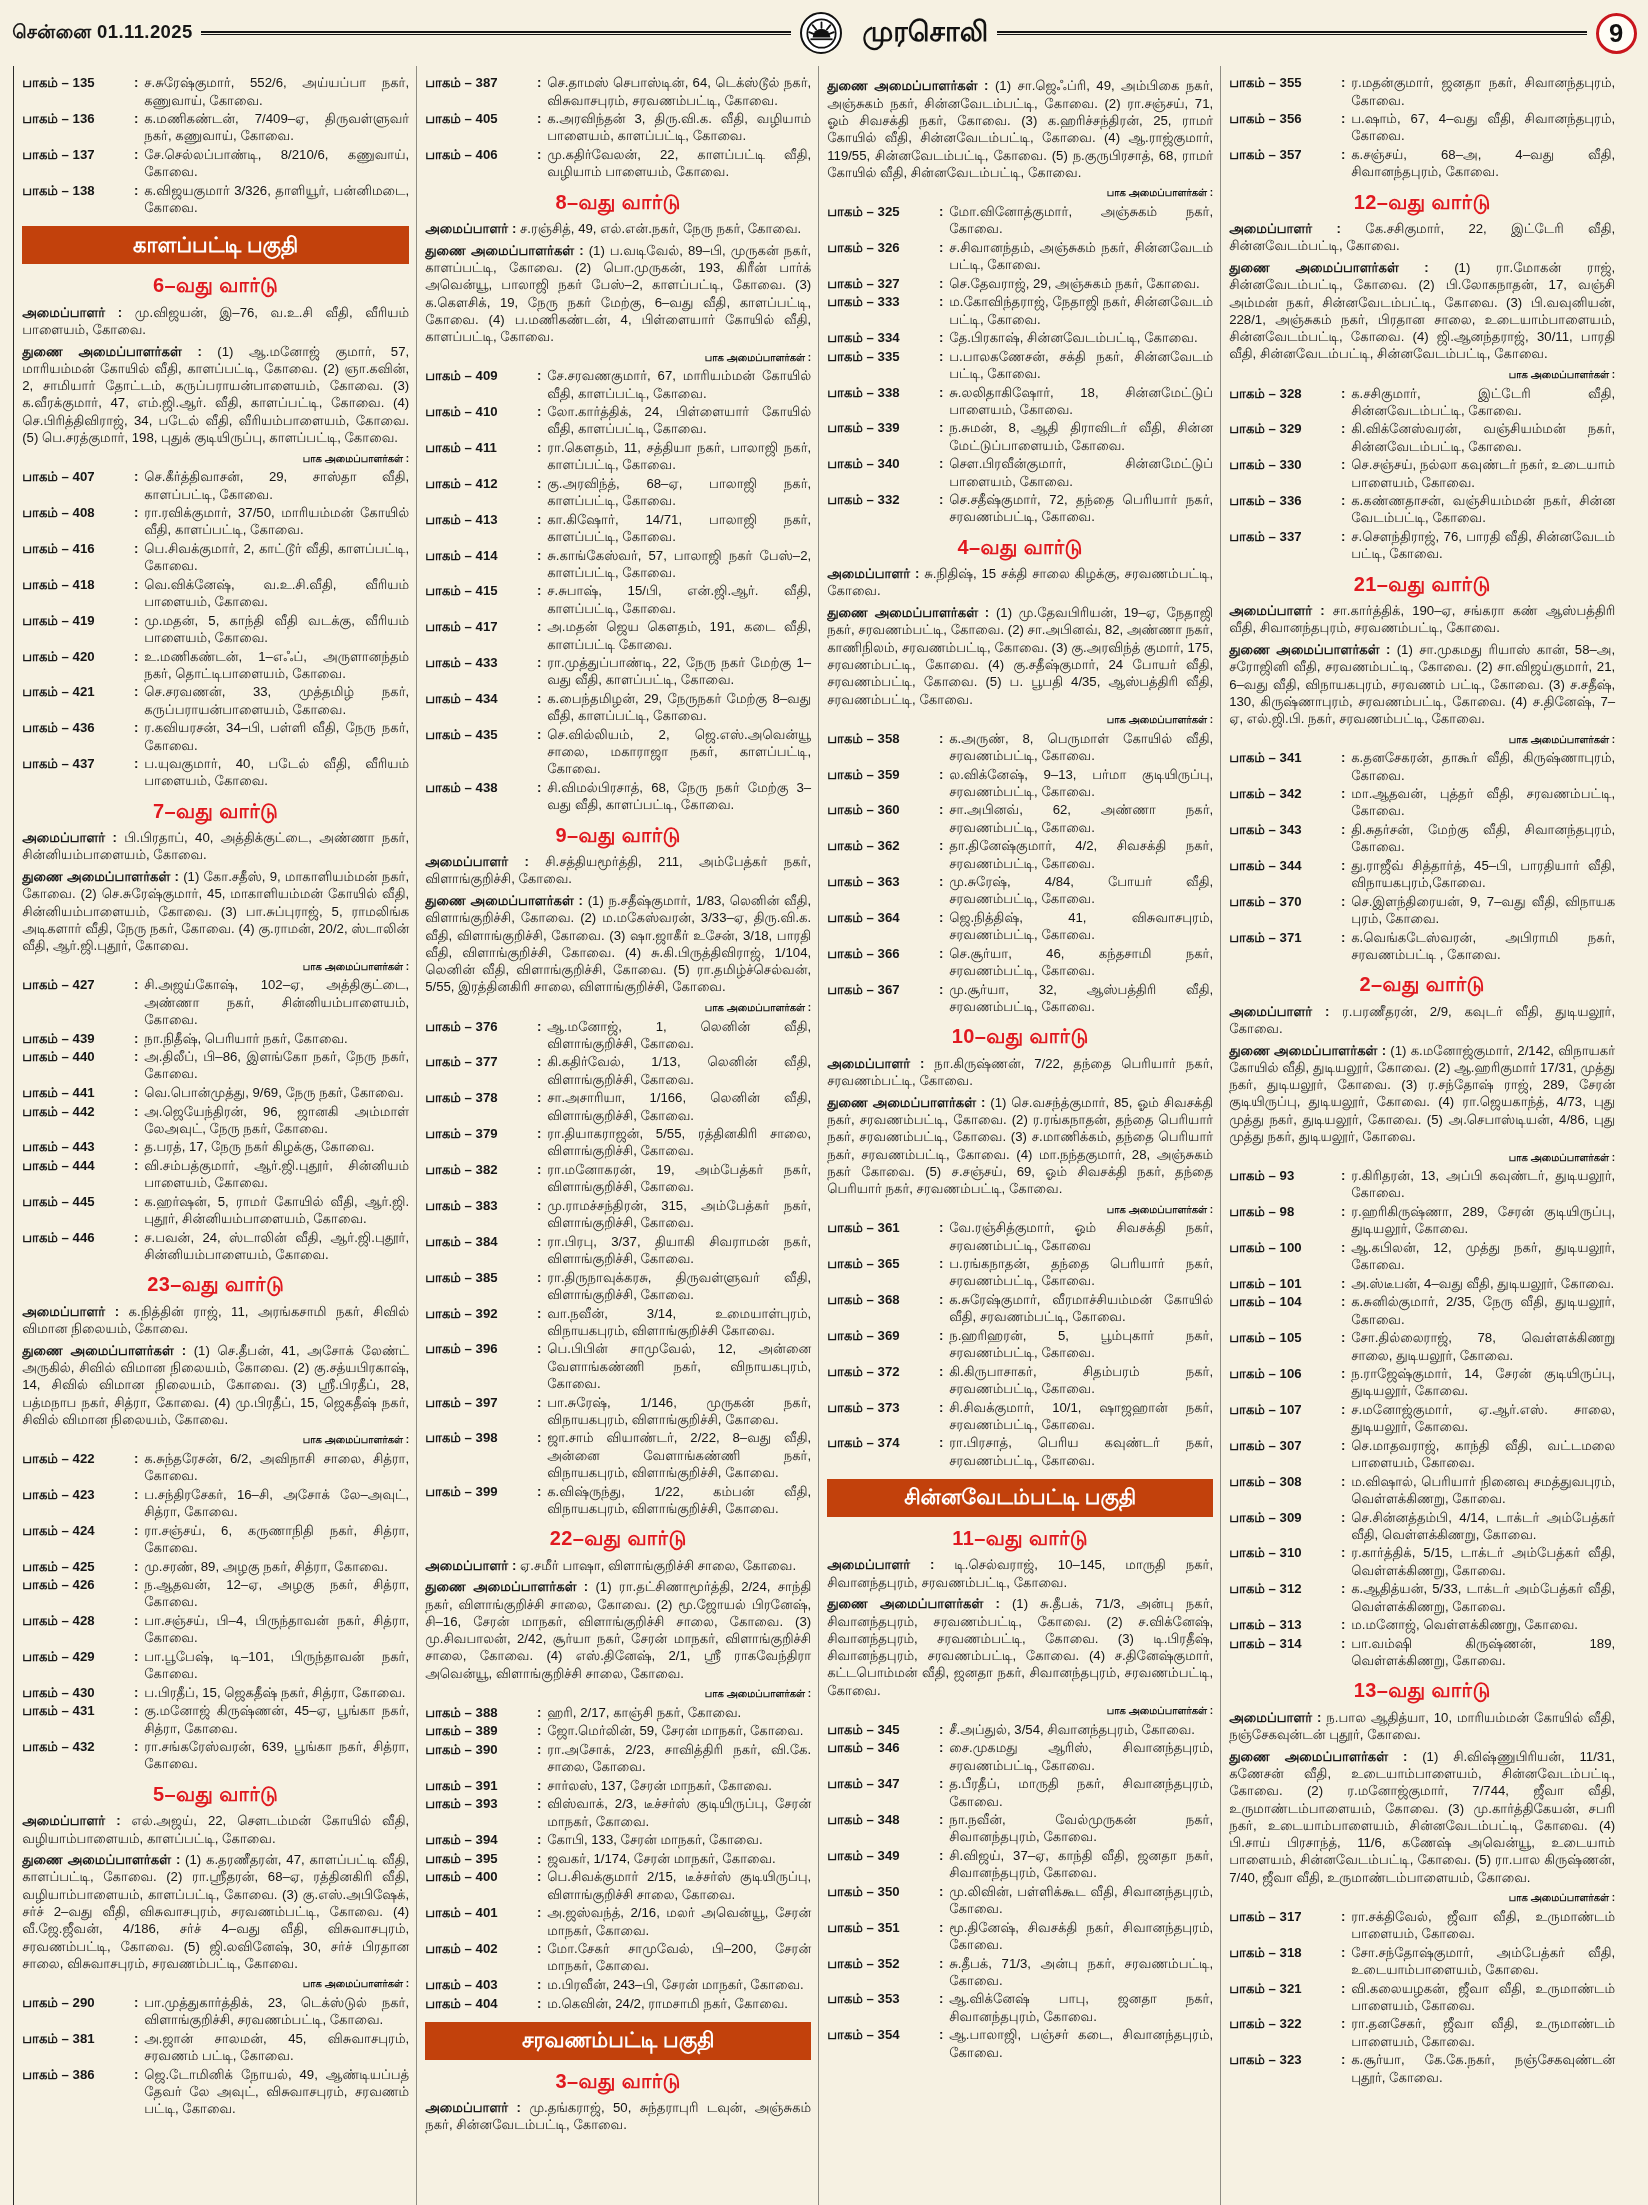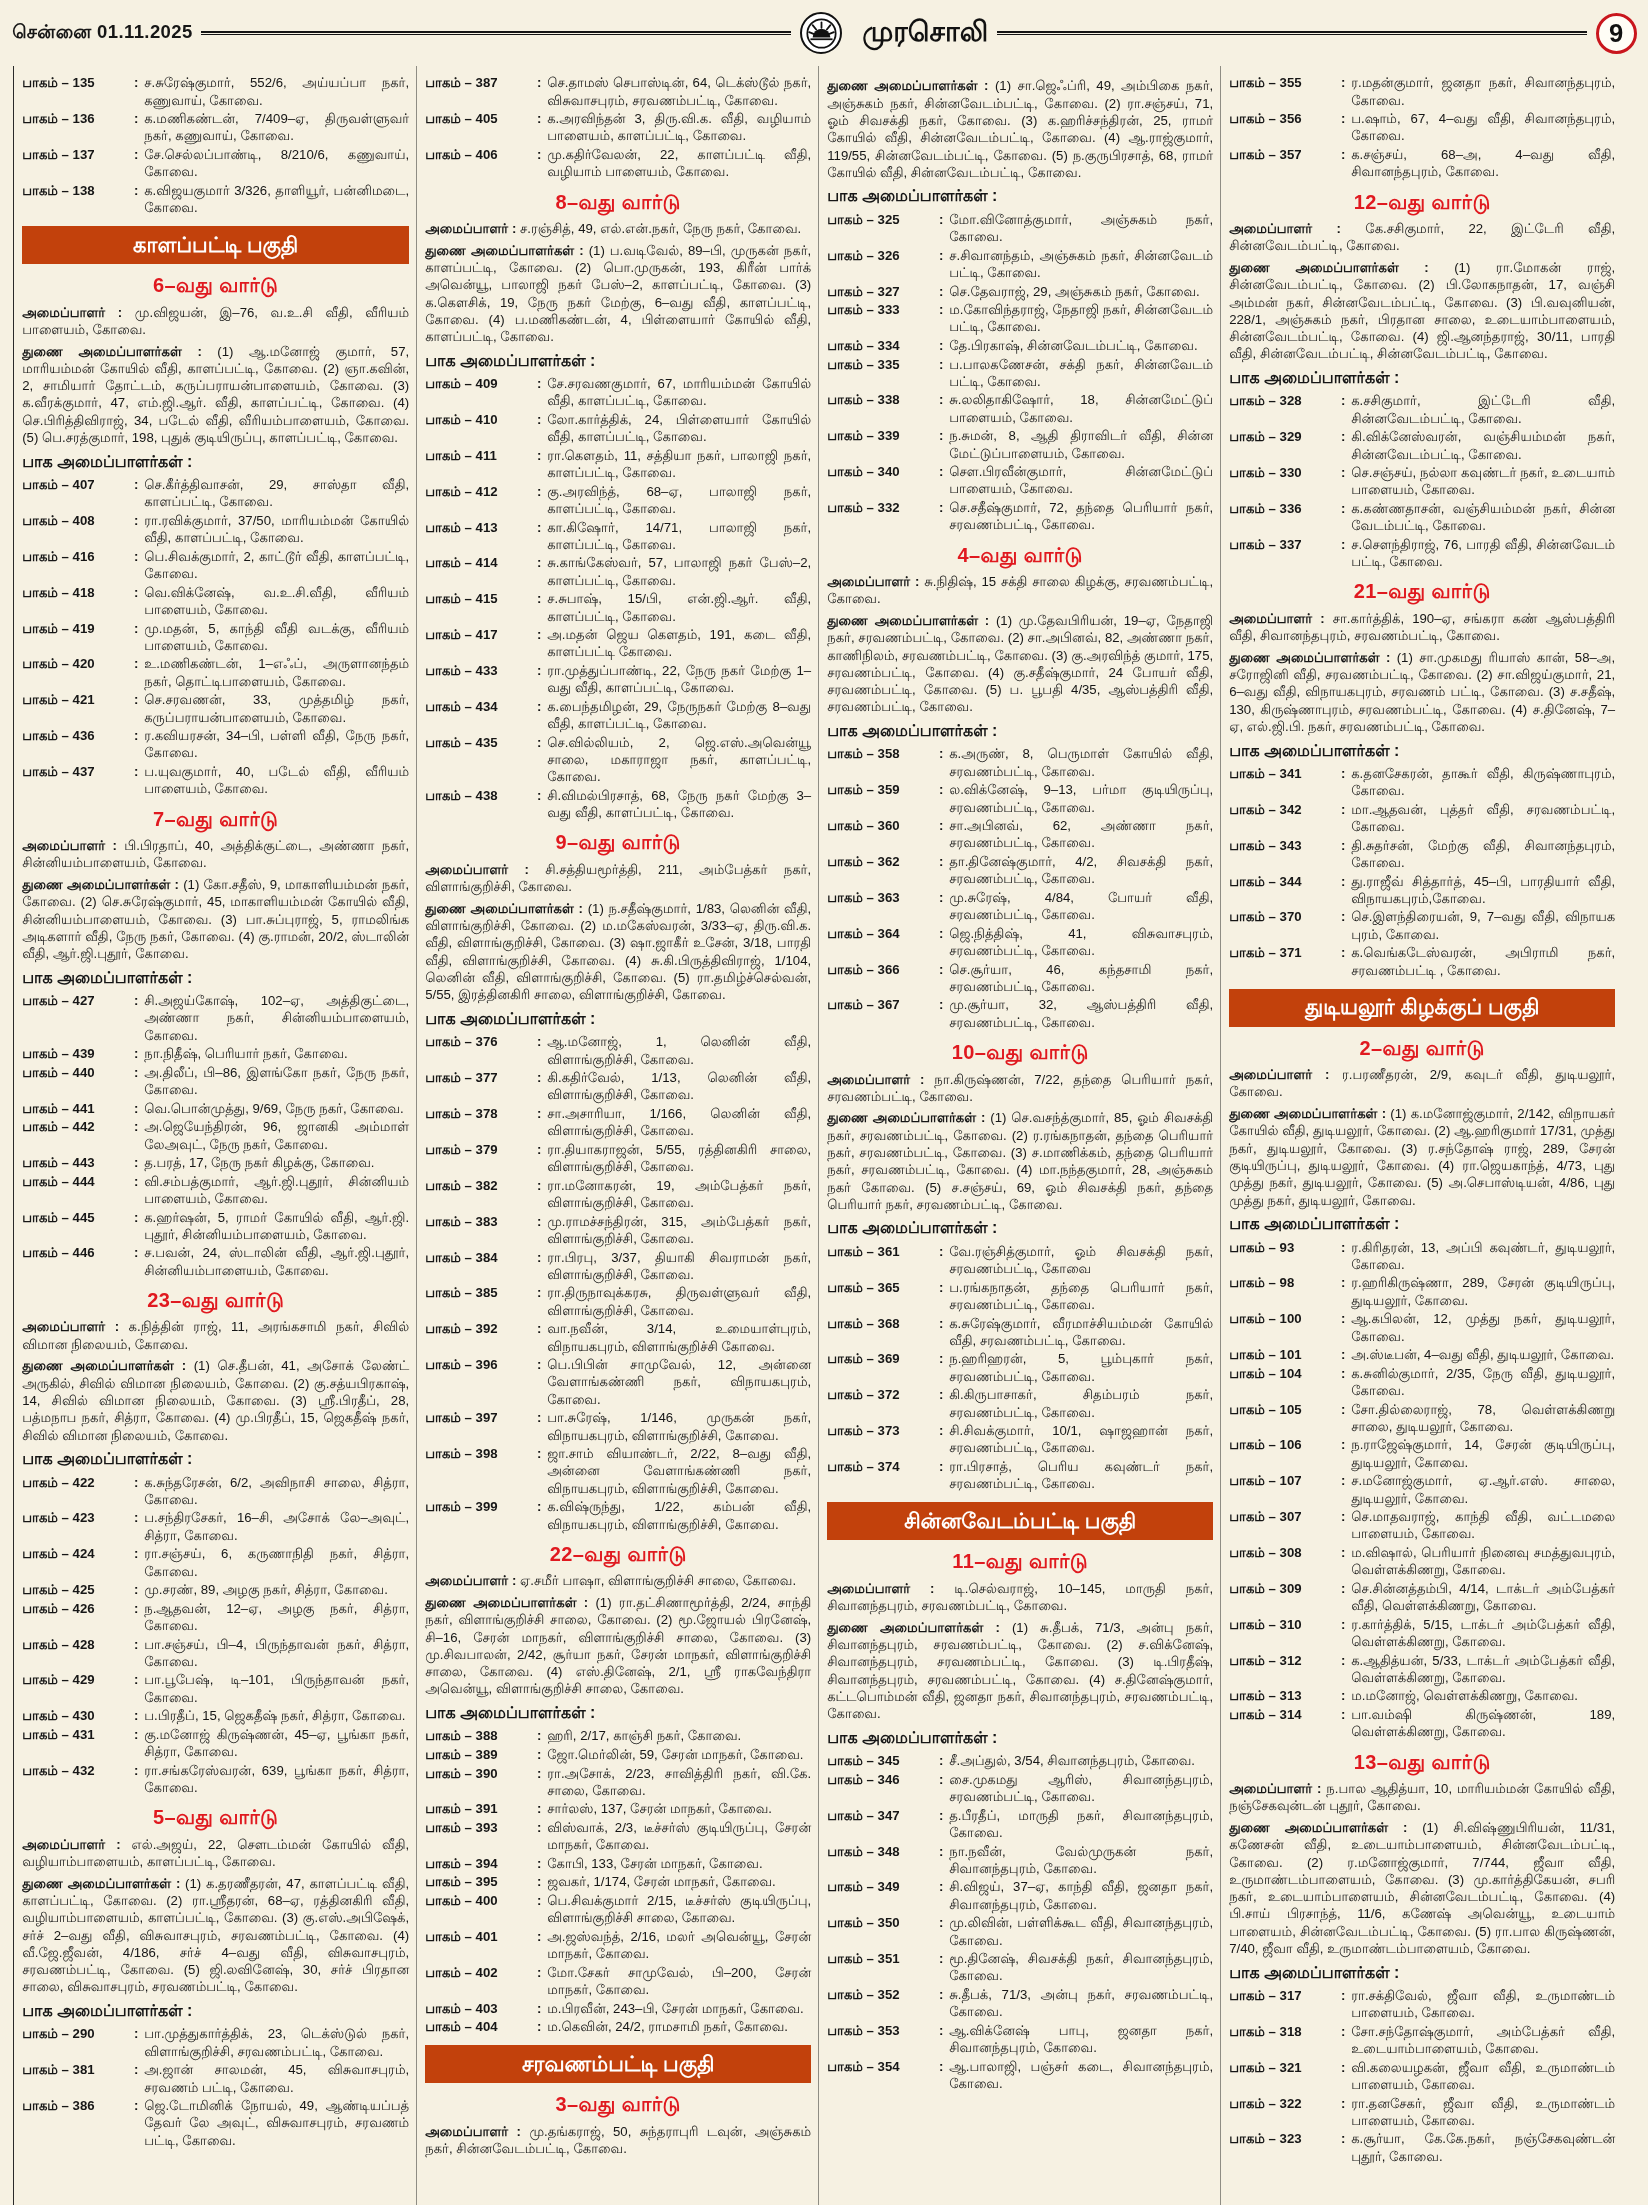--- a/index.html
+++ b/index.html
@@ -48,21 +48,21 @@
     font-size:13.2px;
     line-height:1.31;
   }
   .col + .col { border-left:0.9px solid #8f8d84; }
   .entry { display:flex; margin:1.3px 0; }
   .entry .lbl { font-weight:bold; min-width:106px; white-space:nowrap; }
   .entry .colon { width:16px; font-weight:bold; text-align:center; flex:none; }
   .entry .txt { flex:1; text-align:justify; }
   .para { margin:4.4px 0; text-align:justify; }
   .para b { font-weight:bold; }
-  .sub { text-align:left; font-weight:bold; margin:5.3px 0 3.5px; font-size:16px; }
+  .sub { text-align:right; font-weight:bold; margin:5.3px 0 3.5px; font-size:10px; }
   .ward {
     color:#e0191f; font-weight:bold; text-align:center;
     font-size:20px; margin:8px 0 5.3px; letter-spacing:0.4px;
   }
   .banner {
     background:#c2410c; color:#ffffff; font-weight:bold; text-align:center;
     font-size:21px; padding:4.4px 0 6.2px; margin:9.7px 0 3.5px;
   }
 </style>
 </head>
@@ -768,21 +768,20 @@
       <div class="entry">
         <span class="lbl">பாகம் – 370</span>
         <span class="colon">:</span>
         <span class="txt">செ.இளந்திரையன், 9, 7–வது வீதி, விநாயக புரம், கோவை.</span>
       </div>
       <div class="entry">
         <span class="lbl">பாகம் – 371</span>
         <span class="colon">:</span>
         <span class="txt">க.வெங்கடேஸ்வரன், அபிராமி நகர், சரவணம்பட்டி , கோவை.</span>
       </div>
-      <div class="banner">துடியலூர் கிழக்குப் பகுதி</div>
       <div class="ward">2–வது வார்டு</div>
       <div class="para"><b>அமைப்பாளர் : </b>ர.பரணீதரன், 2/9, கவுடர் வீதி, துடியலூர், கோவை.</div>
       <div class="para"><b>துணை அமைப்பாளர்கள் : </b>(1) க.மனோஜ்குமார், 2/142, விநாயகர் கோயில் வீதி, துடியலூர், கோவை. (2) ஆ.ஹரிகுமார் 17/31, முத்து நகர், துடியலூர், கோவை. (3) ர.சந்தோஷ் ராஜ், 289, சேரன் குடியிருப்பு, துடியலூர், கோவை. (4) ரா.ஜெயகாந்த், 4/73, புது முத்து நகர், துடியலூர், கோவை. (5) அ.செபாஸ்டியன், 4/86, புது முத்து நகர், துடியலூர், கோவை.</div>
       <div class="sub">பாக அமைப்பாளர்கள் :</div>
       <div class="entry">
         <span class="lbl">பாகம் – 93</span>
         <span class="colon">:</span>
         <span class="txt">ர.கிரிதரன், 13, அப்பி கவுண்டர், துடியலூர், கோவை.</span>
       </div>
       <div class="entry">

